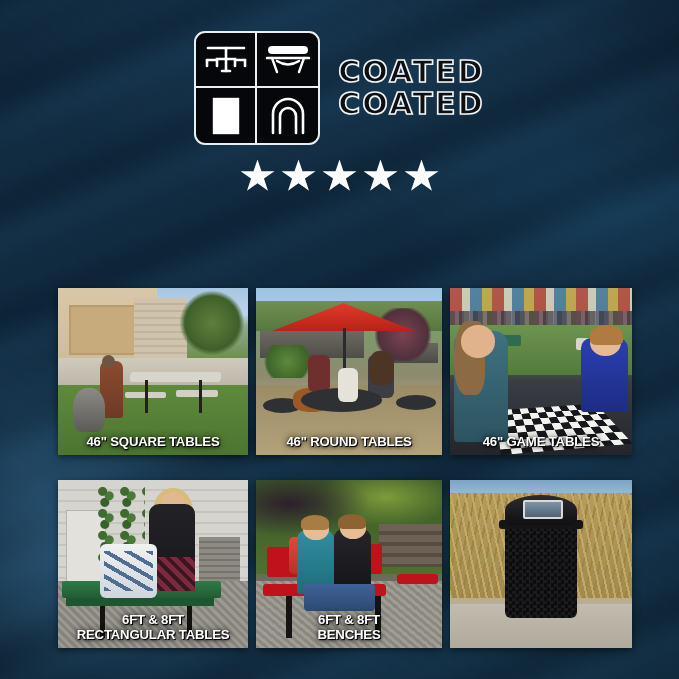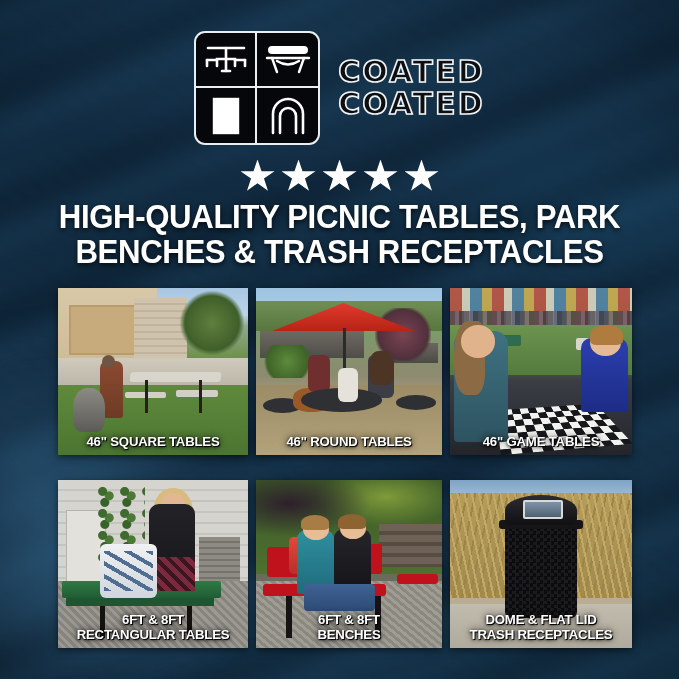--- a/index.html
+++ b/index.html
@@ -323,24 +323,20 @@
     </div>
 
     <div class="stars">
       <div class="star"></div>
       <div class="star"></div>
       <div class="star"></div>
       <div class="star"></div>
       <div class="star"></div>
     </div>
 
-    <div class="headline">
-      <span class="hl">HIGH-QUALITY PICNIC TABLES, PARK</span>
-      <span class="hl">BENCHES &amp; TRASH RECEPTACLES</span>
-    </div>
 
     <div class="grid">
 
       <div class="card">
         <div class="scene s1">
           <div class="house"></div>
             <div class="garage"></div>
             <div class="stone"></div>
           <div class="tree"></div>
             <div class="walk"></div>
@@ -446,19 +442,17 @@
       <div class="card two-line">
         <div class="scene s6">
           <div class="sky"></div>
             <div class="grassdry"></div>
             <div class="walk6"></div>
           <div class="can"></div>
             <div class="rim"></div>
             <div class="dome"></div>
             <div class="slot"></div>
         </div>
-        <div class="caption">DOME &amp; FLAT LID
-TRASH RECEPTACLES</div>
       </div>
 
     </div>
   </div>
 </div>
 
 </body></html>

